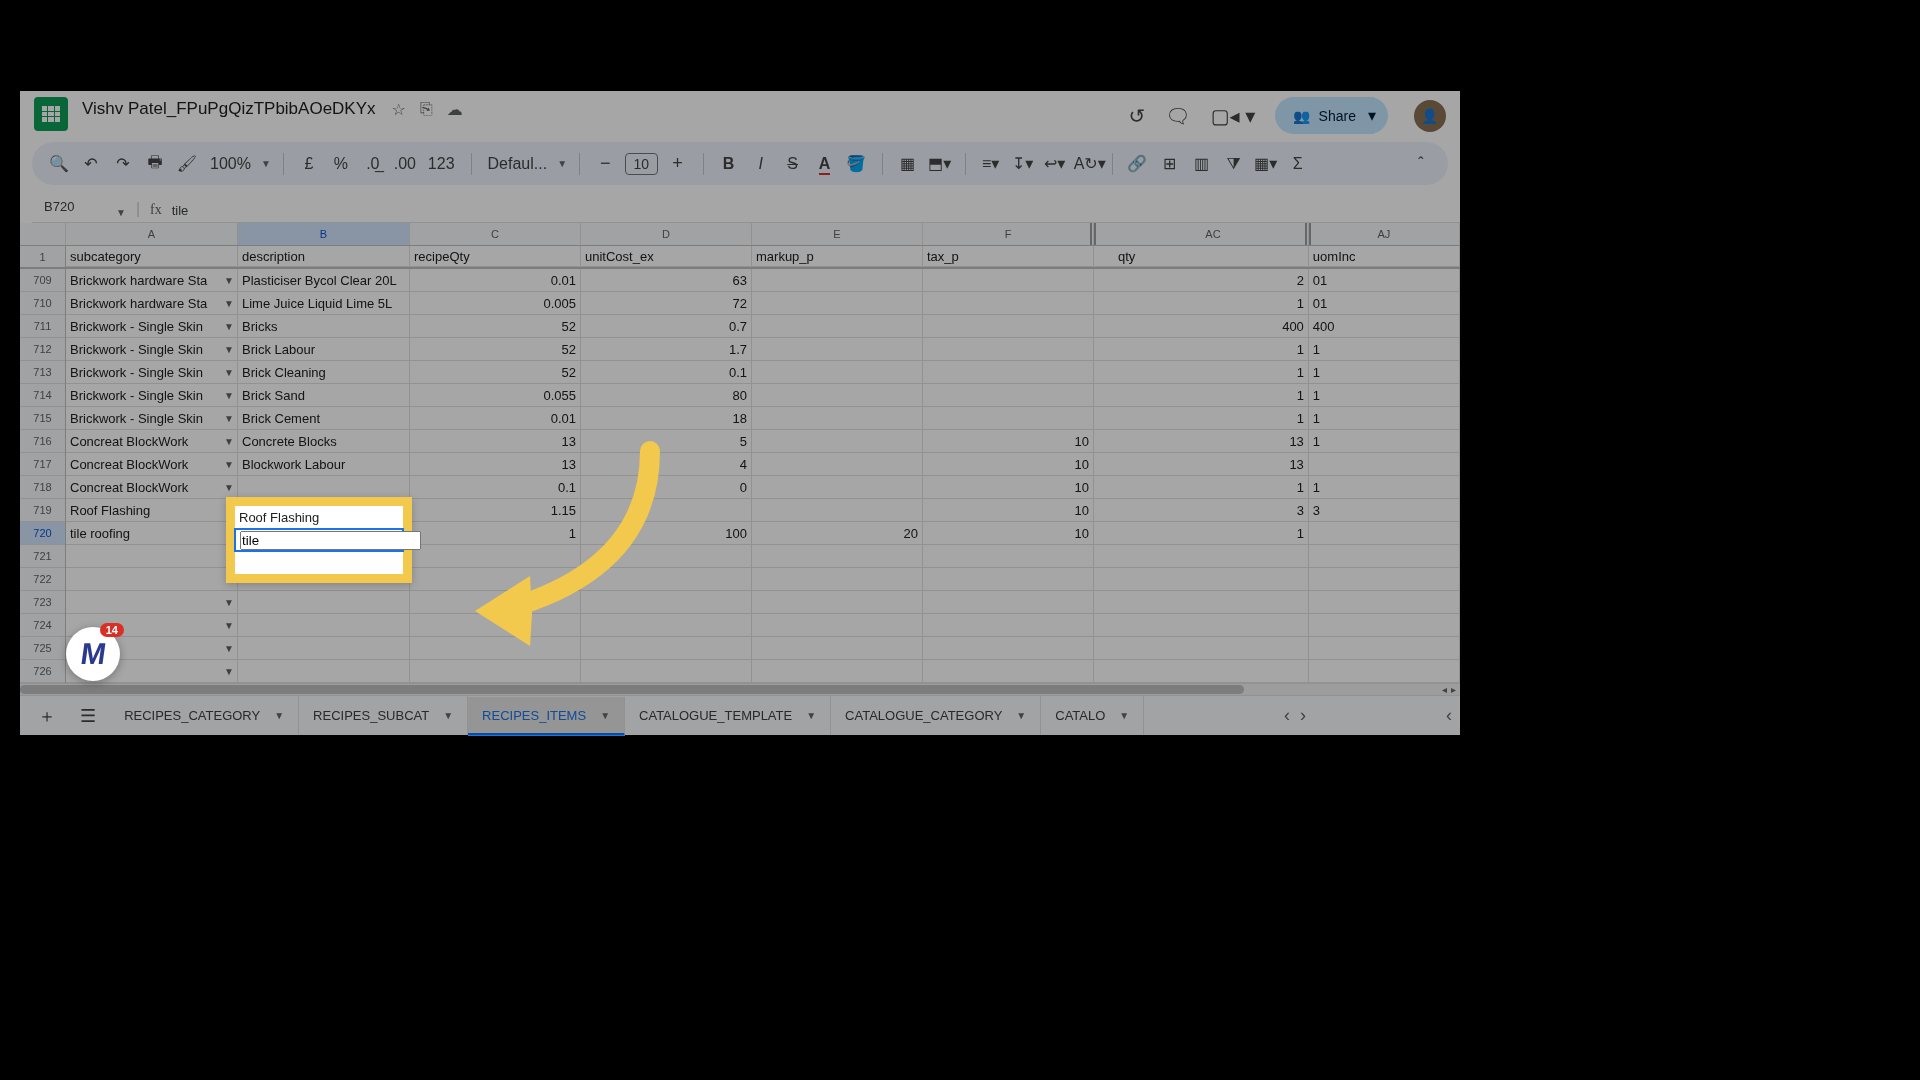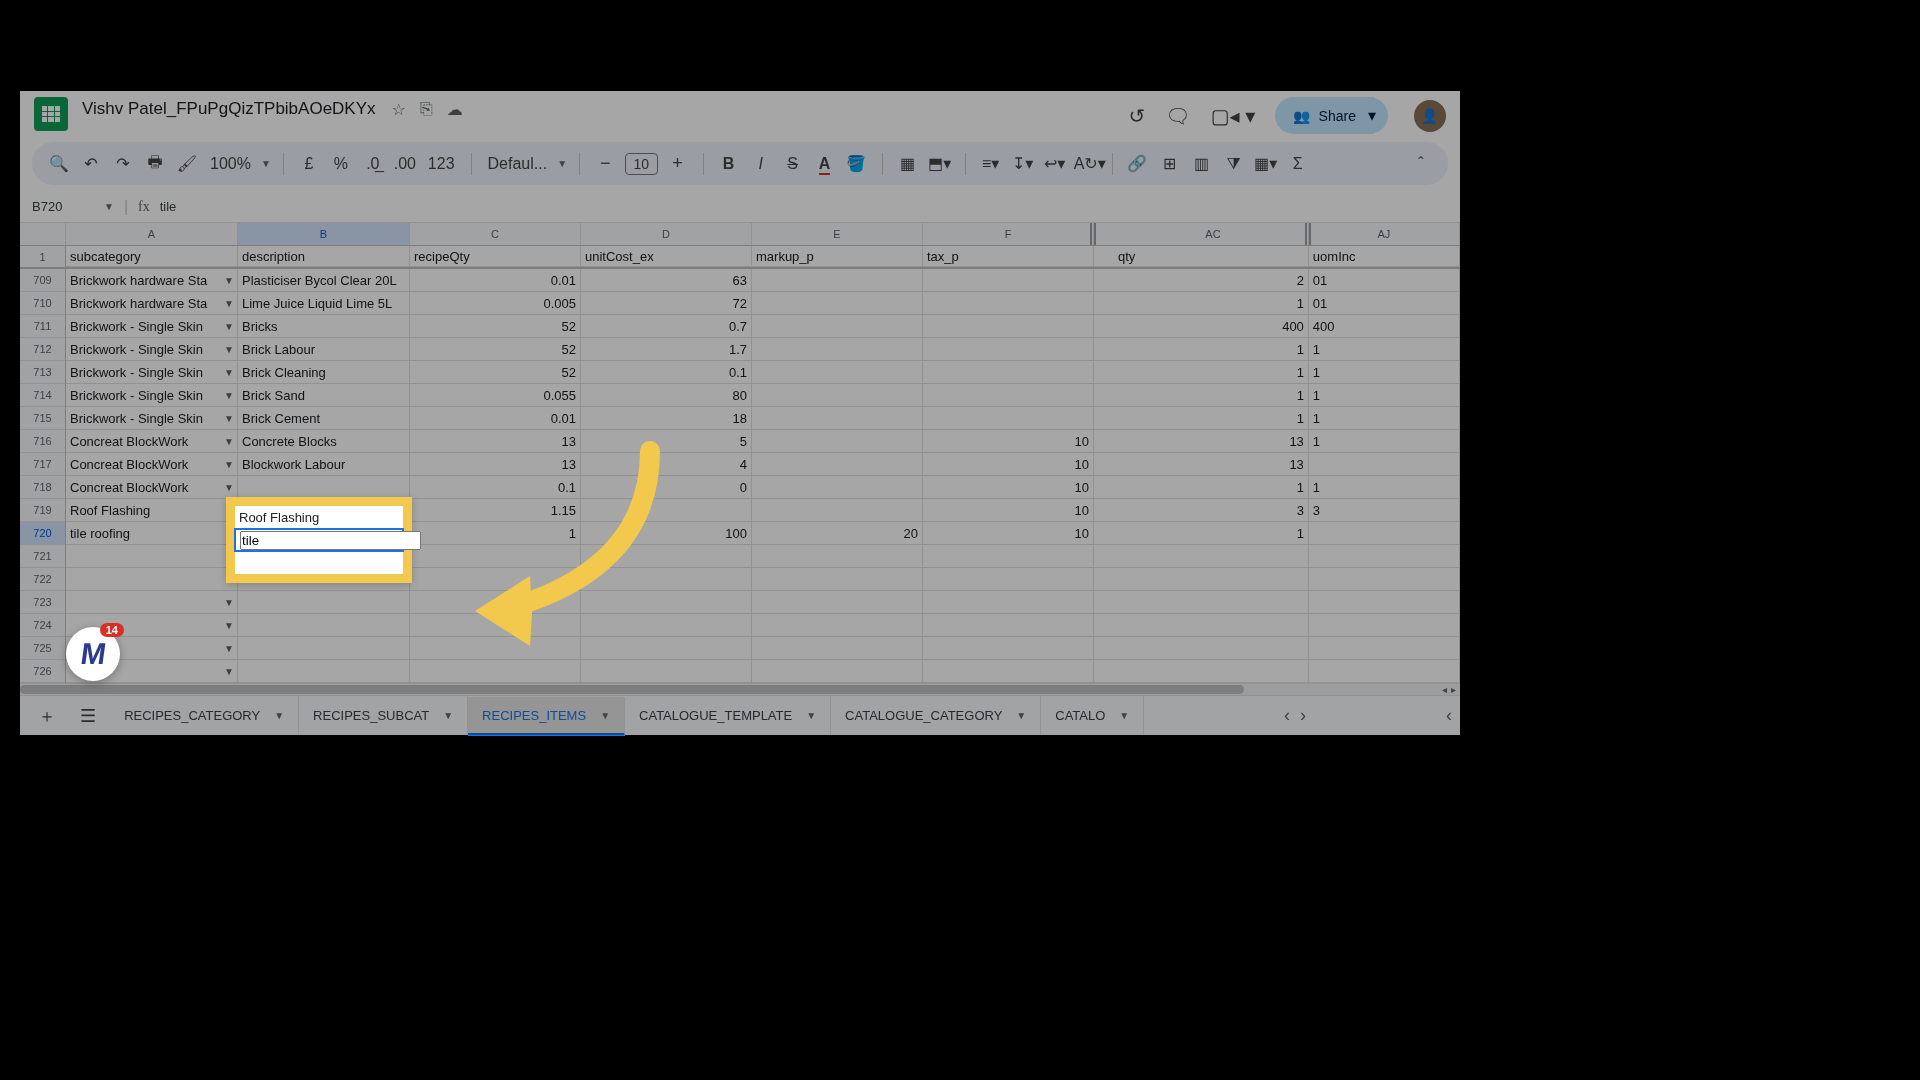--- a/index.html
+++ b/index.html
@@ -36,21 +36,21 @@
   .tb-icon { width:26px; text-align:center; font-size:16px; }
   .tb-text { font-size:16px; padding:0 4px;}
   .tb-chev { font-size:10px; color:#666; margin-left:2px;}
   .zoom-box { display:flex;align-items:center; gap:4px;}
   .font-size-box { border:1px solid #747775; border-radius:4px; padding:2px 8px; font-size:14px;}
   .font-size-minus,.font-size-plus{ font-size:18px; padding:0 8px;}
   .text-underline { border-bottom: 2px solid #d93025; padding-bottom:1px; font-weight:bold;}
   .toolbar-right { margin-left:auto; }
 
   
-  .fxbar { display:flex; align-items:center; padding:4px 4px; border-bottom:1px solid #e0e0e0; gap:10px; color:#3c4043;}
+  .fxbar { display:flex; align-items:flex-end; padding:4px 4px; border-bottom:1px solid #e0e0e0; gap:10px; color:#3c4043;margin-left:12px;}
   .namebox { font-size:13px; padding:4px 8px; min-width:70px;}
   .fx-chev{font-size:10px;color:#666;}
   .fx-sep{color:#ccc;}
   .fx-label{font-family:serif;font-size:14px;color:#5f6368;}
   .fx-content{font-size:13px;}
 
   
   .grid { flex:1; display:flex; overflow:hidden; position:relative;}
   .corner { width:46px; height:24px; background:#f8f9fa; border-right:1px solid #e0e0e0; border-bottom:1px solid #c0c0c0;}
   .col-headers { display:flex; height:24px; background:#f8f9fa; border-bottom:1px solid #c0c0c0;}

